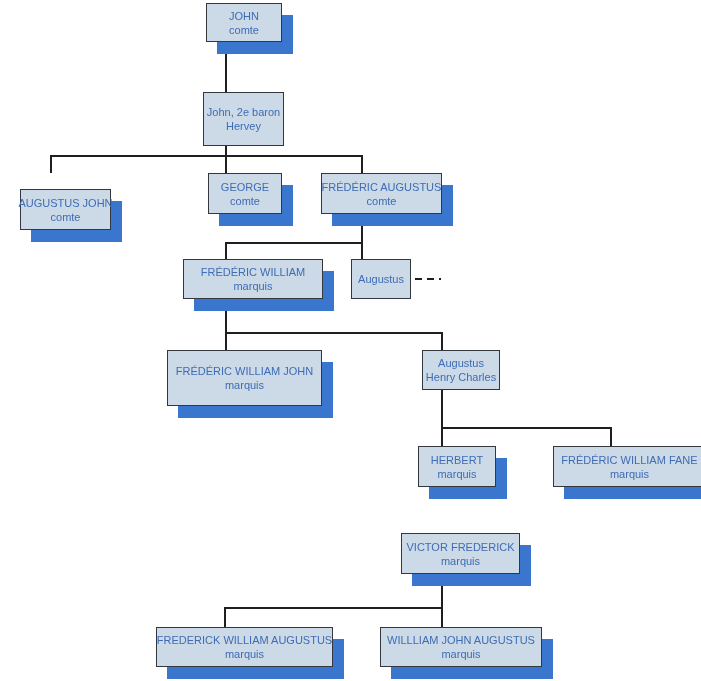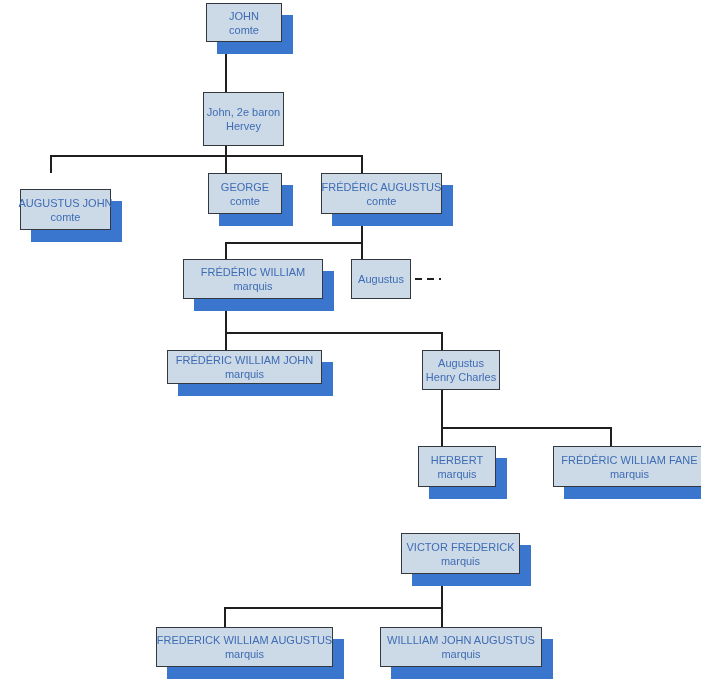--- a/index.html
+++ b/index.html
@@ -116,21 +116,21 @@
   <div class="node has-shadow" style="left:163px;top:259px;width:140px;height:40px">
     <div class="name">FRÉDÉRIC WILLIAM</div>
     <div class="title">marquis</div>
   </div>
 
   <div class="node" style="left:331px;top:259px;width:60px;height:40px">
     <div class="name">Augustus</div>
   </div>
 
 
-  <div class="node has-shadow" style="left:147px;top:350px;width:155px;height:34px">
+  <div class="node has-shadow" style="left:147px;top:350px;width:155px;height:56px">
     <div class="name">FRÉDÉRIC WILLIAM JOHN</div>
     <div class="title">marquis</div>
   </div>
 
   <div class="node" style="left:402px;top:350px;width:78px;height:40px">
     <div class="name">Augustus
 Henry Charles</div>
   </div>
 
   <div class="node has-shadow" style="left:398px;top:446px;width:78px;height:41px">

